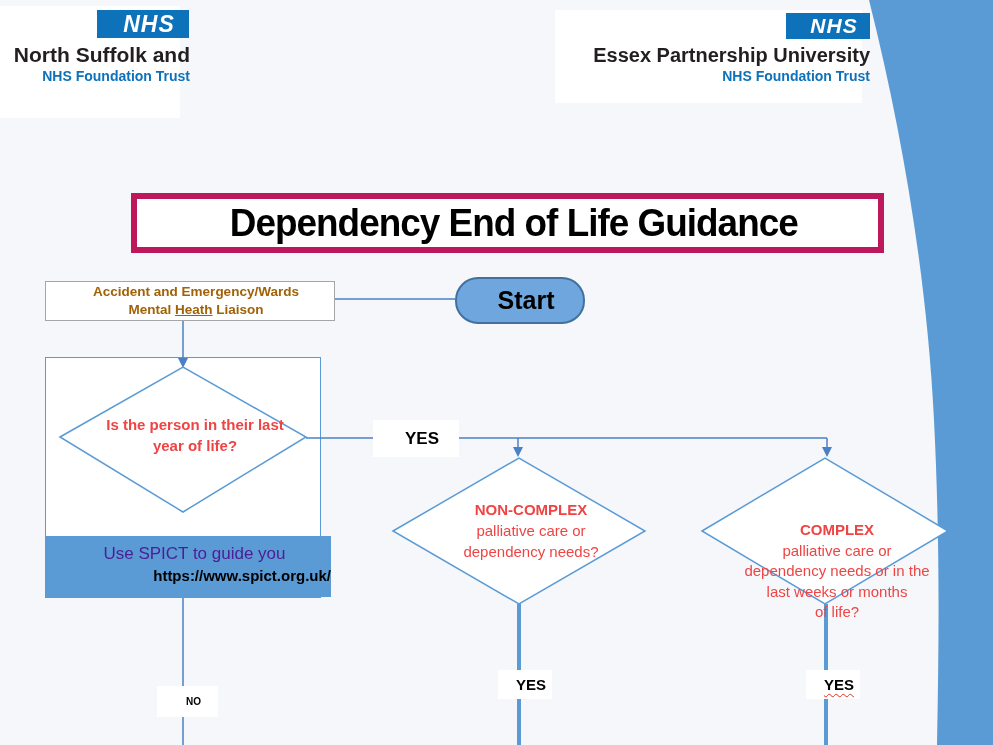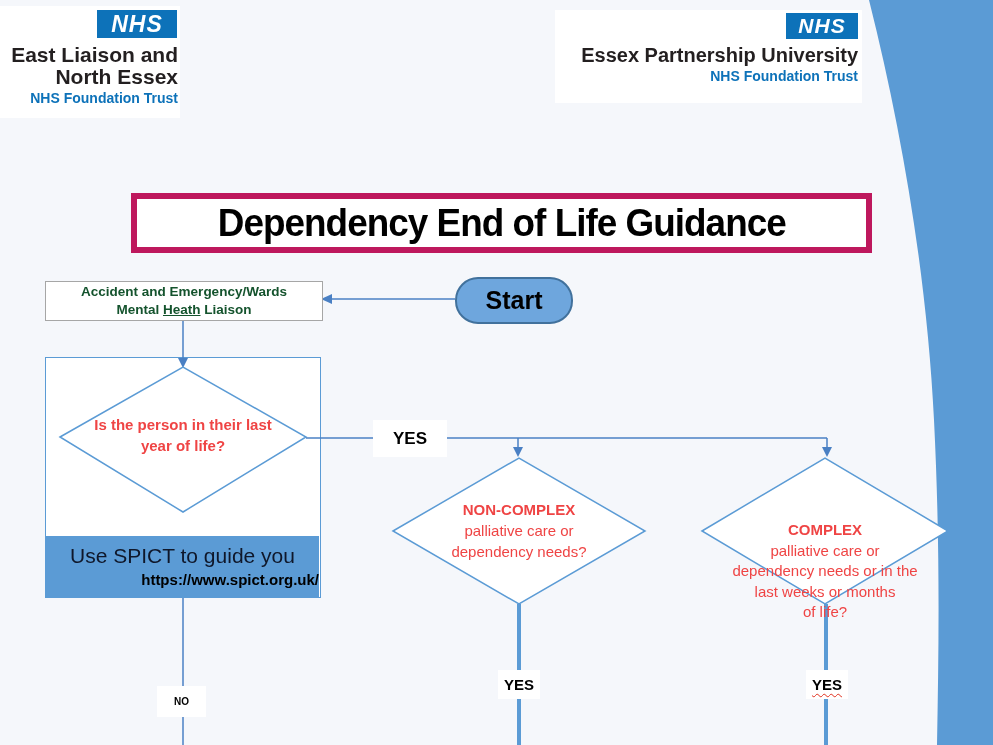--- a/index.html
+++ b/index.html
@@ -2,21 +2,21 @@
 <html><head>
 <meta charset="utf-8">
 <style>
   html,body{margin:0;padding:0;}
   body{font-family:"Liberation Sans", sans-serif; background:#e9ecf2;}
   #slide{
     position:relative; width:993px; height:745px; overflow:hidden;
     background:#f5f7fb;
   }
   .abs{position:absolute;}
-  .z0{z-index:0;} .z1{z-index:1;} .z2{z-index:2;}
+  .z0{z-index:0;} .z1{z-index:1;} .z2{z-index:2;padding-left:12px;}
 
   
   .logo-box{background:#ffffff;}
   .nhs-badge{
     background:#0d72b9; color:#fff; font-weight:700; font-style:italic;
     display:flex; align-items:center; justify-content:center;
     letter-spacing:1px;
   }
   .logo-lines{text-align:right; color:#231f20; font-weight:700; line-height:22px;}
   .trust-line{color:#0d72b9; font-weight:700;}
@@ -28,38 +28,38 @@
   }
   .title-text{
     font-size:38px; font-weight:700; color:#000; letter-spacing:-1px;
     transform:scaleX(0.97); white-space:nowrap;
   }
 
   
   .entry-box{
     background:#fff; border:1px solid #a6a6a6;
     display:flex; flex-direction:column; align-items:center; justify-content:center;
-    font-size:13.5px; font-weight:700; line-height:18px; text-align:center; color:#14532d;
+    font-size:13.5px; font-weight:700; line-height:18px; text-align:center; color:#a16207;
   }
   .keep-space{white-space:pre-wrap;}
   .u{text-decoration:underline;}
 
   
   .start-pill{
     background:#6ea6dd; border:2px solid #41719c; border-radius:23px;
     display:flex; align-items:center; justify-content:center;
     font-size:25px; font-weight:700; color:#000;
   }
 
   
   .big-box{background:#fff; border:1.5px solid #5b9bd5;}
   .spict-strip{
     background:#5b9bd5; text-align:center; color:#14142b;
   }
-  .spict-caption{font-size:21px; font-weight:400; padding-top:8px; color:#0f172a;}
+  .spict-caption{font-size:17px; font-weight:400; padding-top:8px; color:#4c1d95;}
   .spict-url{font-size:15px; font-weight:700; color:#000; padding-top:3px;text-align:right;}
 
   
   .dtext{
     text-align:center; color:#ef4444; font-size:15px; line-height:21px;
   }
   .dtext .b{font-weight:700;}
 
   
   .lbl{
@@ -103,22 +103,21 @@
 
     <line x1="183" y1="598" x2="183" y2="745" stroke="#4a80c4" stroke-width="1.5"></line>
     <line x1="519" y1="604" x2="519" y2="745" stroke="#5b9bd5" stroke-width="4"></line>
     <line x1="826" y1="604" x2="826" y2="745" stroke="#5b9bd5" stroke-width="4"></line>
   </svg>
 
   <div class="abs z2 nhs-badge" style="left:97px;top:10px;width:80px;height:28px;font-size:23px;">
     <span>NHS</span>
   </div>
   <div class="abs z2 logo-lines" style="left:0;top:44px;width:178px;font-size:21px;">
-    <div>East Liaison and</div>
-    <div>North Essex</div>
+    <div>North Suffolk and</div>
     <div class="trust-line" style="font-size:14px;line-height:20px;">NHS Foundation Trust</div>
   </div>
 
   <div class="abs z2 nhs-badge" style="left:786px;top:13px;width:72px;height:26px;font-size:21px;">
     <span>NHS</span>
   </div>
   <div class="abs z2 logo-lines" style="left:555px;top:44px;width:303px;font-size:20px;">
     <div>Essex Partnership University</div>
     <div class="trust-line" style="font-size:14px;line-height:20px;">NHS Foundation Trust</div>
   </div>

